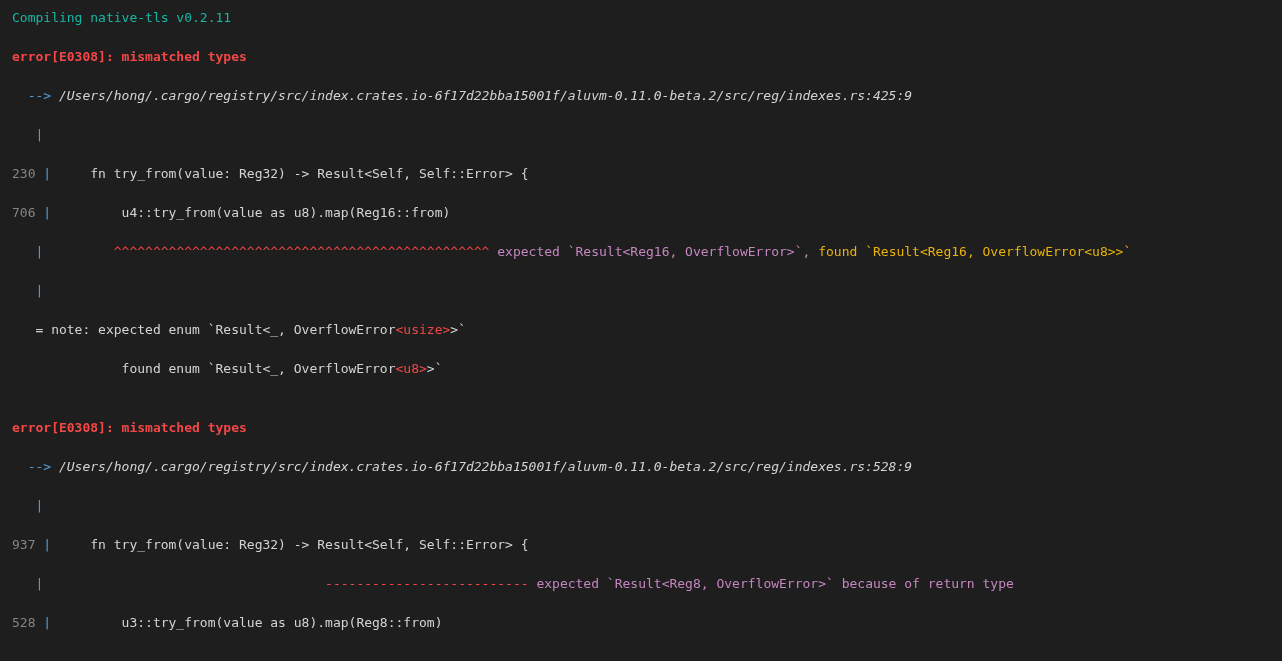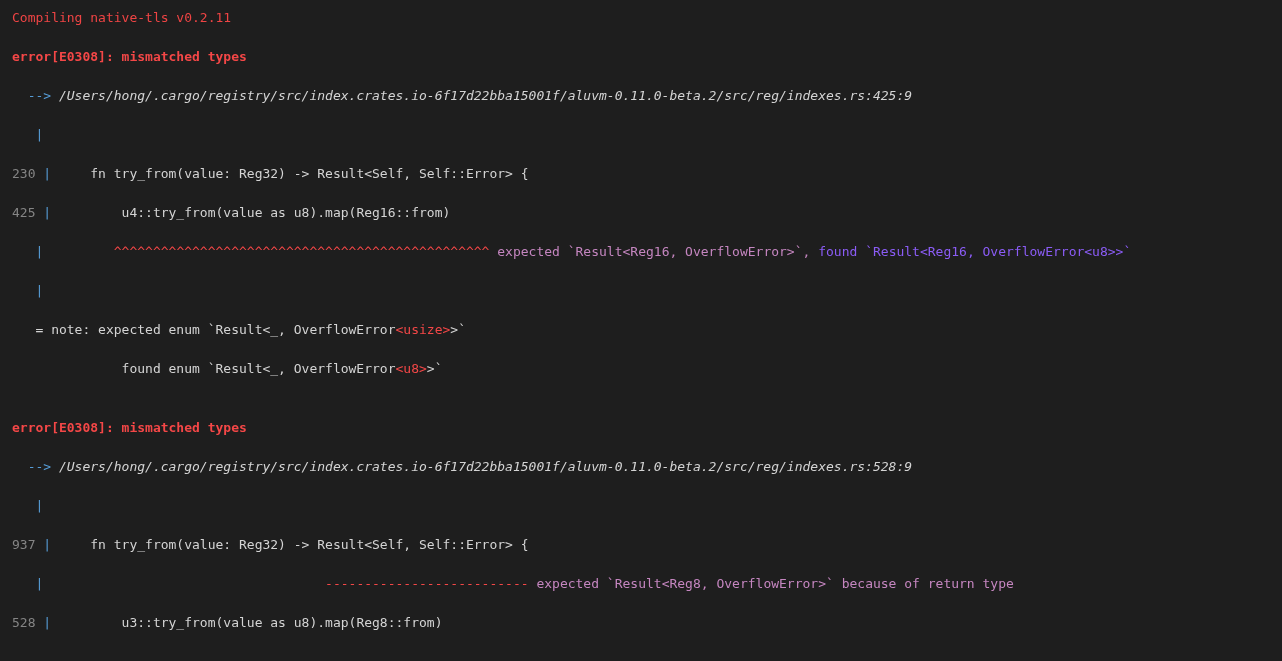--- a/index.html
+++ b/index.html
@@ -7,45 +7,45 @@
       background: #1e1e1e;
       color: #d4d4d4;
       font-family: 'Courier New', Courier, monospace;
       font-size: 13px;
       line-height: 1.5;
       padding: 8px 12px;
       width: 1282px;
       min-height: 661px;
       overflow-x: auto;
     }
-    .green { color: #ef4444; }
+    .green { color: #14b8a6; }
     .error-header { color: #f44747; font-weight: bold; }
     .arrow { color: #569cd6; }
     .path { color: #d4d4d4; font-style: italic; }
     .line-num { color: #858585; }
     .pipe { color: #569cd6; }
     .note { color: #d4d4d4; }
     .expected { color: #c586c0; }
-    .found { color: #8b5cf6; }
+    .found { color: #eab308; }
     .carets { color: #f44747; }
     pre {
       white-space: pre-wrap;
       word-break: break-all;
     }
     .line { display: block; white-space: pre; }
   </style>
 </head>
 <body>
 
 <pre><span class="line"><span class="green">Compiling native-tls v0.2.11</span></span>
 <span class="line"><span class="error-header">error[E0308]: mismatched types</span></span>
 <span class="line"><span class="arrow">  --&gt; </span><span class="path">/Users/hong/.cargo/registry/src/index.crates.io-6f17d22bba15001f/aluvm-0.11.0-beta.2/src/reg/indexes.rs:425:9</span></span>
 <span class="line"><span class="pipe">   |</span></span>
 <span class="line"><span class="line-num">230</span><span class="pipe"> |</span>     fn try_from(value: Reg32) -&gt; Result&lt;Self, Self::Error&gt; {</span>
-<span class="line"><span class="line-num">425</span><span class="pipe"> |</span>         u4::try_from(value as u8).map(Reg16::from)</span>
+<span class="line"><span class="line-num">706</span><span class="pipe"> |</span>         u4::try_from(value as u8).map(Reg16::from)</span>
 <span class="line"><span class="pipe">   |</span>         <span class="carets">^^^^^^^^^^^^^^^^^^^^^^^^^^^^^^^^^^^^^^^^^^^^^^^^</span> <span class="expected">expected `Result&lt;Reg16, OverflowError&gt;`,</span> <span class="found">found `Result&lt;Reg16, OverflowError&lt;u8&gt;&gt;`</span></span>
 <span class="line"><span class="pipe">   |</span></span>
 <span class="line"><span class="note">   = note: expected enum `Result&lt;_, OverflowError<span class="carets">&lt;usize&gt;</span>&gt;`</span></span>
 <span class="line"><span class="note">              found enum `Result&lt;_, OverflowError<span class="carets">&lt;u8&gt;</span>&gt;`</span></span>
 <span class="line"></span>
 <span class="line"><span class="error-header">error[E0308]: mismatched types</span></span>
 <span class="line"><span class="arrow">  --&gt; </span><span class="path">/Users/hong/.cargo/registry/src/index.crates.io-6f17d22bba15001f/aluvm-0.11.0-beta.2/src/reg/indexes.rs:528:9</span></span>
 <span class="line"><span class="pipe">   |</span></span>
 <span class="line"><span class="line-num">937</span><span class="pipe"> |</span>     fn try_from(value: Reg32) -&gt; Result&lt;Self, Self::Error&gt; {</span>
 <span class="line"><span class="pipe">   |</span>                                    <span class="carets">--------------------------</span> <span class="expected">expected `Result&lt;Reg8, OverflowError&gt;` because of return type</span></span>

